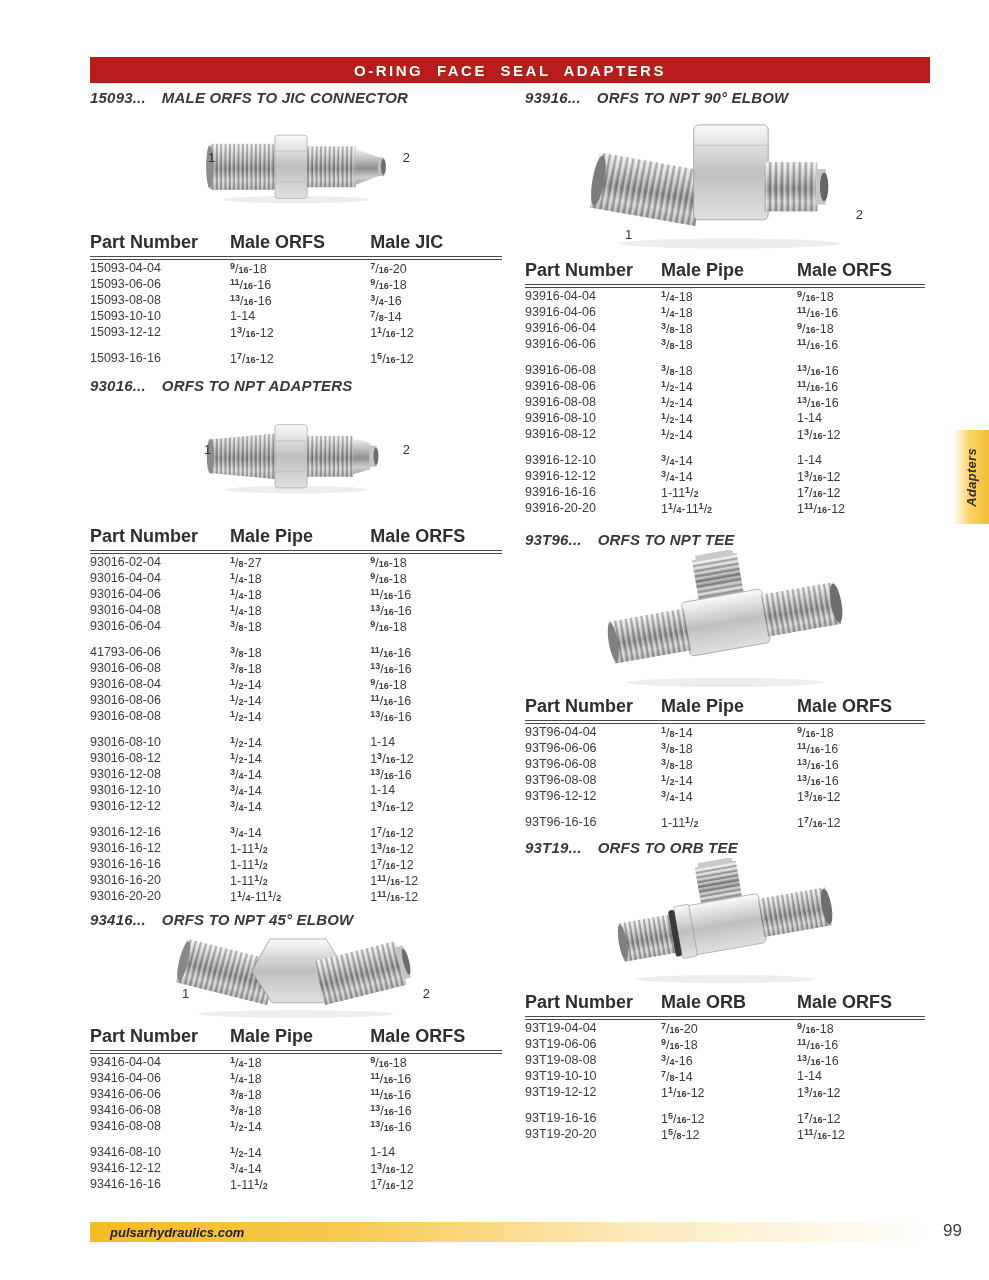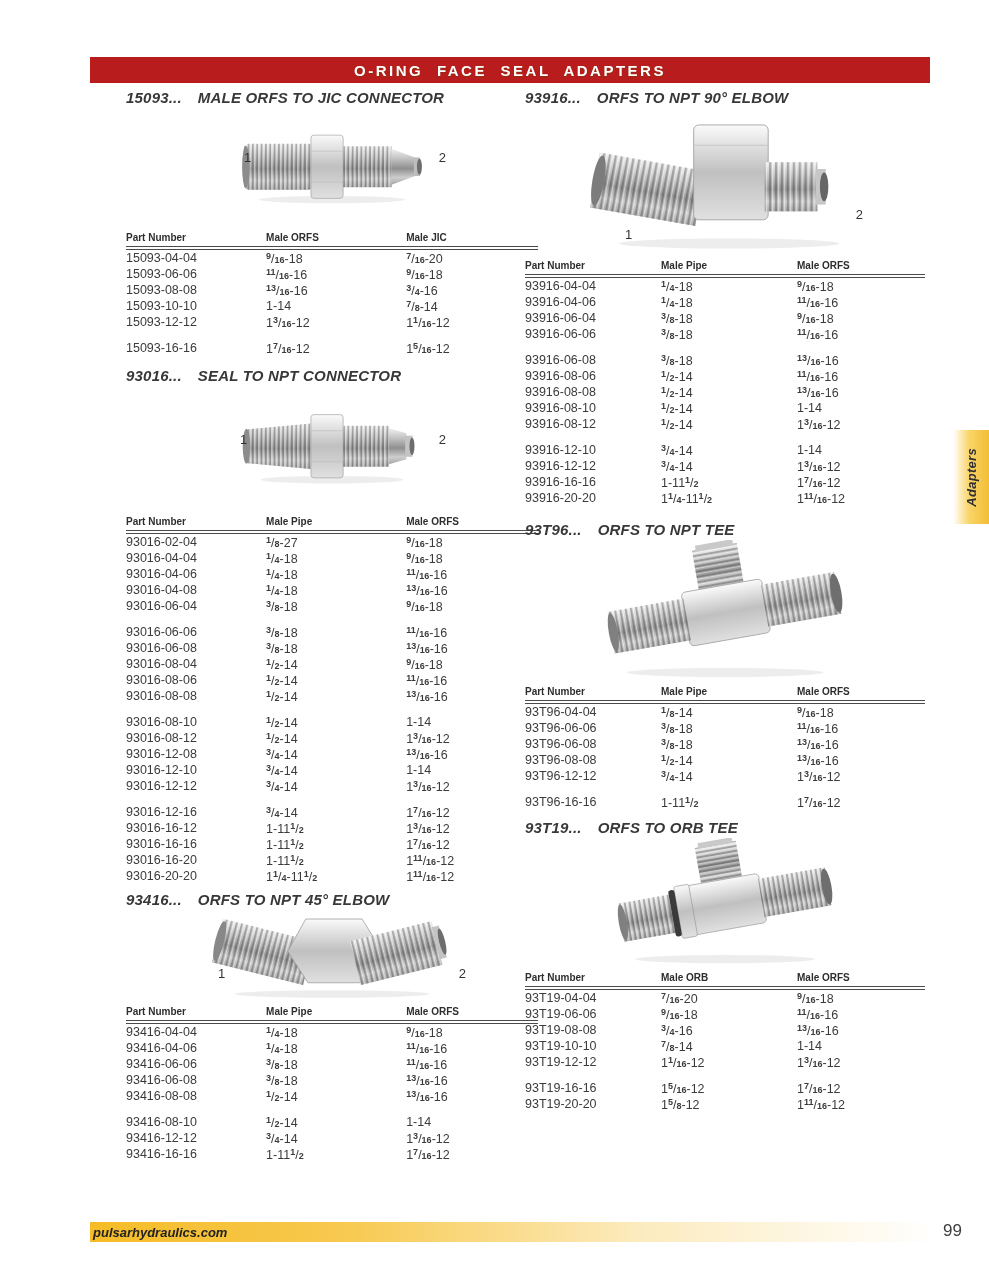--- a/index.html
+++ b/index.html
@@ -9,21 +9,21 @@
   }
   
   .banner{
     position:absolute;left:90px;top:57px;width:840px;height:26px;
     background:#b91c1c;color:#fff;font-weight:bold;font-size:15px;
     letter-spacing:2.5px;word-spacing:7px;text-align:center;line-height:27px;
     text-shadow:0 1px 1px rgba(90,70,0,.5);
   }
   
   .col{position:absolute;top:88px;}
-  .col-left{left:90px;width:412px;margin-left:36px;}
+  .col-left{left:90px;width:412px;}
   .col-right{left:525px;width:400px;}
   
   h2.sec-title{
     margin:0;font-size:15px;font-style:italic;font-weight:bold;color:#383838;
     letter-spacing:.2px;height:20px;line-height:20px;
   }
   h2 .tname{margin-left:16px;}
   .img{position:relative;text-align:center;}
   .plbl{position:absolute;font-size:13px;color:#333;}
   
@@ -32,21 +32,21 @@
   #sec-15093 .img{height:120px;} #sec-93016 .img{height:126px;}
   #sec-93416 .img{height:92px;}  #sec-93916 .img{height:148px;}
   #sec-93T96 .img{height:142px;} #sec-93T19 .img{height:130px;}
   #sec-15093 .lbl1{left:118px;top:42px;} #sec-15093 .lbl2{right:92px;top:42px;}
   #sec-93016 .lbl1{left:114px;top:46px;} #sec-93016 .lbl2{right:92px;top:46px;}
   #sec-93416 .lbl1{left:92px;top:56px;}  #sec-93416 .lbl2{right:72px;top:56px;}
   #sec-93916 .lbl1{left:100px;bottom:14px;} #sec-93916 .lbl2{right:62px;bottom:34px;}
   
   table.parts{width:100%;border-collapse:collapse;margin-top:4px;}
   table.parts th{
-    text-align:left;font-size:10px;color:#2e2e2e;padding:0 0 3px 0;
+    text-align:left;font-size:18px;color:#2e2e2e;padding:0 0 3px 0;
     border-bottom:4px double #4a4a4a;font-weight:bold;
   }
   table.parts th:nth-child(1){width:34%;}
   table.parts th:nth-child(2){width:34%;}
   table.parts th:nth-child(3){width:32%;}
   table.parts td{font-size:12.5px;height:16px;padding:0;vertical-align:middle;color:#3b3b3b;}
   table.parts tr.sp td{height:10px;}
   td .fn{font-weight:bold;font-size:9px;vertical-align:3.5px;}
   td .fd{font-weight:bold;font-size:9px;}
   
@@ -58,21 +58,21 @@
   .side-tab span{
     writing-mode:vertical-rl;transform:rotate(180deg);
     font-size:13px;font-weight:bold;font-style:italic;color:#2f2f2f;letter-spacing:.3px;
   }
   
   .footer-bar{
     position:absolute;left:90px;top:1222px;width:845px;height:20px;
     background:linear-gradient(90deg,#F5BC27 0%,#F7C94F 30%,#FCEBBE 65%,#ffffff 100%);
     line-height:20px;
   }
-  .footer-bar .site{font-size:13px;font-weight:bold;font-style:italic;color:#222;padding-left:3px;}
+  .footer-bar .site{font-size:13px;font-weight:bold;font-style:italic;color:#222;padding-left:20px;}
   .page-num{position:absolute;right:27px;top:1221px;font-size:17px;color:#404040;}
   svg{vertical-align:top;}
 </style>
 </head>
 <body>
 
 <svg width="0" height="0" style="position:absolute" aria-hidden="true">
   <defs>
     <linearGradient id="met" x1="0" y1="0" x2="0" y2="1">
       <stop offset="0" stop-color="#f1f1f1"></stop>
@@ -165,21 +165,21 @@
           <tr>
             <td>15093-16-16</td>
             <td>1<span class="fn">7</span>/<span class="fd">16</span>-12</td>
             <td>1<span class="fn">5</span>/<span class="fd">16</span>-12</td>
           </tr>
         </tbody>
       </table>
   </section>
 
   <section id="sec-93016">
-    <h2 class="sec-title"><span>93016...</span><span class="tname">SEAL TO NPT CONNECTOR</span></h2>
+    <h2 class="sec-title"><span>93016...</span><span class="tname">ORFS TO NPT ADAPTERS</span></h2>
     <div class="img">
       <span class="plbl lbl1">1</span>
       <span class="plbl lbl2">2</span>
       <svg viewBox="0 0 300 130" width="186" height="118">
         <ellipse cx="150" cy="121" rx="115" ry="6" fill="rgba(0,0,0,0.07)"></ellipse>
         <polygon points="10,40 120,30 120,104 10,94" fill="url(#met)"></polygon>
         <polygon points="10,40 120,30 120,104 10,94" fill="url(#thr)"></polygon>
         <ellipse cx="12" cy="67" rx="6" ry="28" fill="#8c8c8c"></ellipse>
         <rect x="116" y="16" width="52" height="102" rx="5" fill="url(#hexg)" stroke="#9a9a9a"></rect>
         <line x1="117" y1="42" x2="167" y2="42" stroke="#bdbdbd"></line>
@@ -224,21 +224,21 @@
             <td>93016-06-04</td>
             <td><span class="fn">3</span>/<span class="fd">8</span>-18</td>
             <td><span class="fn">9</span>/<span class="fd">16</span>-18</td>
           </tr>
         </tbody>
         <tbody>
           <tr class="sp">
             <td colspan="3"></td>
           </tr>
           <tr>
-            <td>93016-06-06</td>
+            <td>41793-06-06</td>
             <td><span class="fn">3</span>/<span class="fd">8</span>-18</td>
             <td><span class="fn">11</span>/<span class="fd">16</span>-16</td>
           </tr>
           <tr>
             <td>93016-06-08</td>
             <td><span class="fn">3</span>/<span class="fd">8</span>-18</td>
             <td><span class="fn">13</span>/<span class="fd">16</span>-16</td>
           </tr>
           <tr>
             <td>93016-08-04</td>

